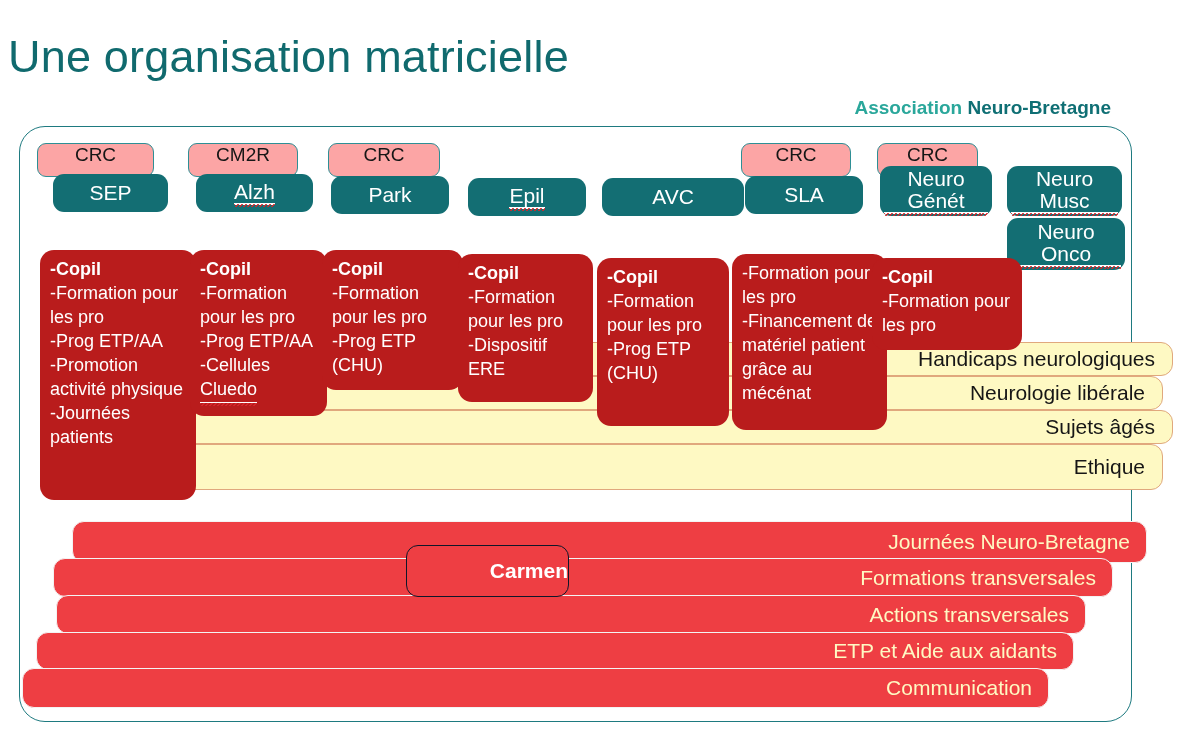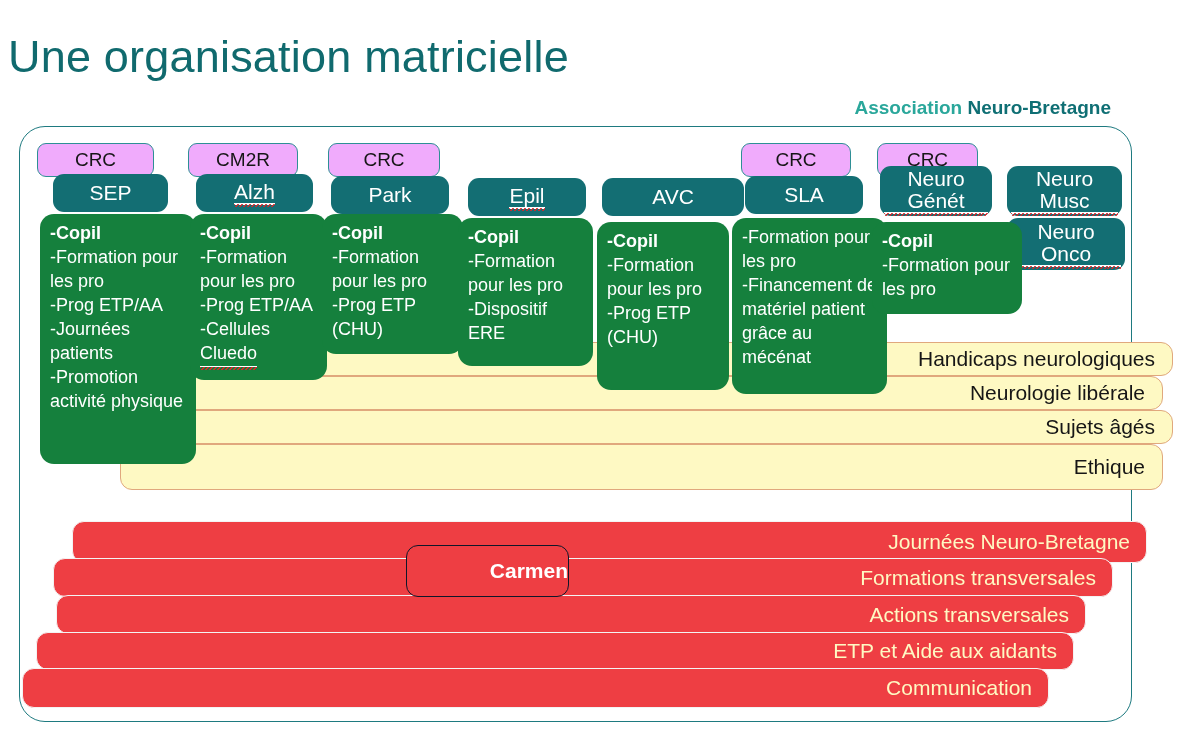--- a/index.html
+++ b/index.html
@@ -52,26 +52,26 @@
     border-radius: 26px;
     box-sizing: border-box;
     background: transparent;
   }
 
   
   .abs { position: absolute; box-sizing: border-box; }
 
   
   .tag-box {
-    background: #f0abfc;
+    background: #fca5a5;
     border: 1px solid #2E8F95;
     border-radius: 9px;
     height: 34px;
     display: flex;
-    align-items: center;
+    align-items: flex-start;
     justify-content: center;
     color: #161616;
     font-size: 19px;
     z-index: 3;
   }
 
   
   .head-box {
     background: #136E73;
     border-radius: 11px;
@@ -95,27 +95,28 @@
     position: absolute;
     left: 0; right: 0; bottom: -4px;
     height: 3px;
     background:
       repeating-linear-gradient(135deg,#d4262a 0 1.4px,transparent 1.4px 2.8px);
     opacity: .85;
   }
 
   
   .card {
-    background: #15803d;
+    background: #b91c1c;
     border-radius: 14px;
     color: #ffffff;
     font-size: 18px;
     line-height: 1.33;
     padding: 8px 9px 8px 10px;
     z-index: 5;
+    margin-top: 36px;
   }
   .card b { font-weight: bold; }
   .card .sp {
     border-bottom: 1.6px solid #ffffff;
     position: relative;
     display: inline-block;
   }
   .card .sp::after {
     content:"";
     position:absolute; left:0; right:0; bottom:-4px; height:3px;
@@ -189,22 +190,22 @@
 <div class="abs tag-box" style="left:37px; top:143px; width:117px;">
   <span>CRC</span>
 </div>
 <div class="abs head-box" style="left:53px; top:174px; width:115px; height:38px;">
   <span>SEP</span>
 </div>
 <div class="abs card" style="left:40px; top:214px; width:156px; height:250px;">
   <div><b>-Copil</b></div>
   <div>-Formation pour les pro</div>
   <div>-Prog ETP/AA</div>
+  <div>-Promotion activité physique</div>
   <div>-Journées patients</div>
-  <div>-Promotion activité physique</div>
 </div>
 
 <div class="abs tag-box" style="left:188px; top:143px; width:110px;">
   <span>CM2R</span>
 </div>
 <div class="abs head-box" style="left:196px; top:174px; width:117px; height:38px;">
   <span class="u-red">Alzh</span>
 </div>
 <div class="abs card" style="left:190px; top:214px; width:137px; height:166px;">
   <div><b>-Copil</b></div>

